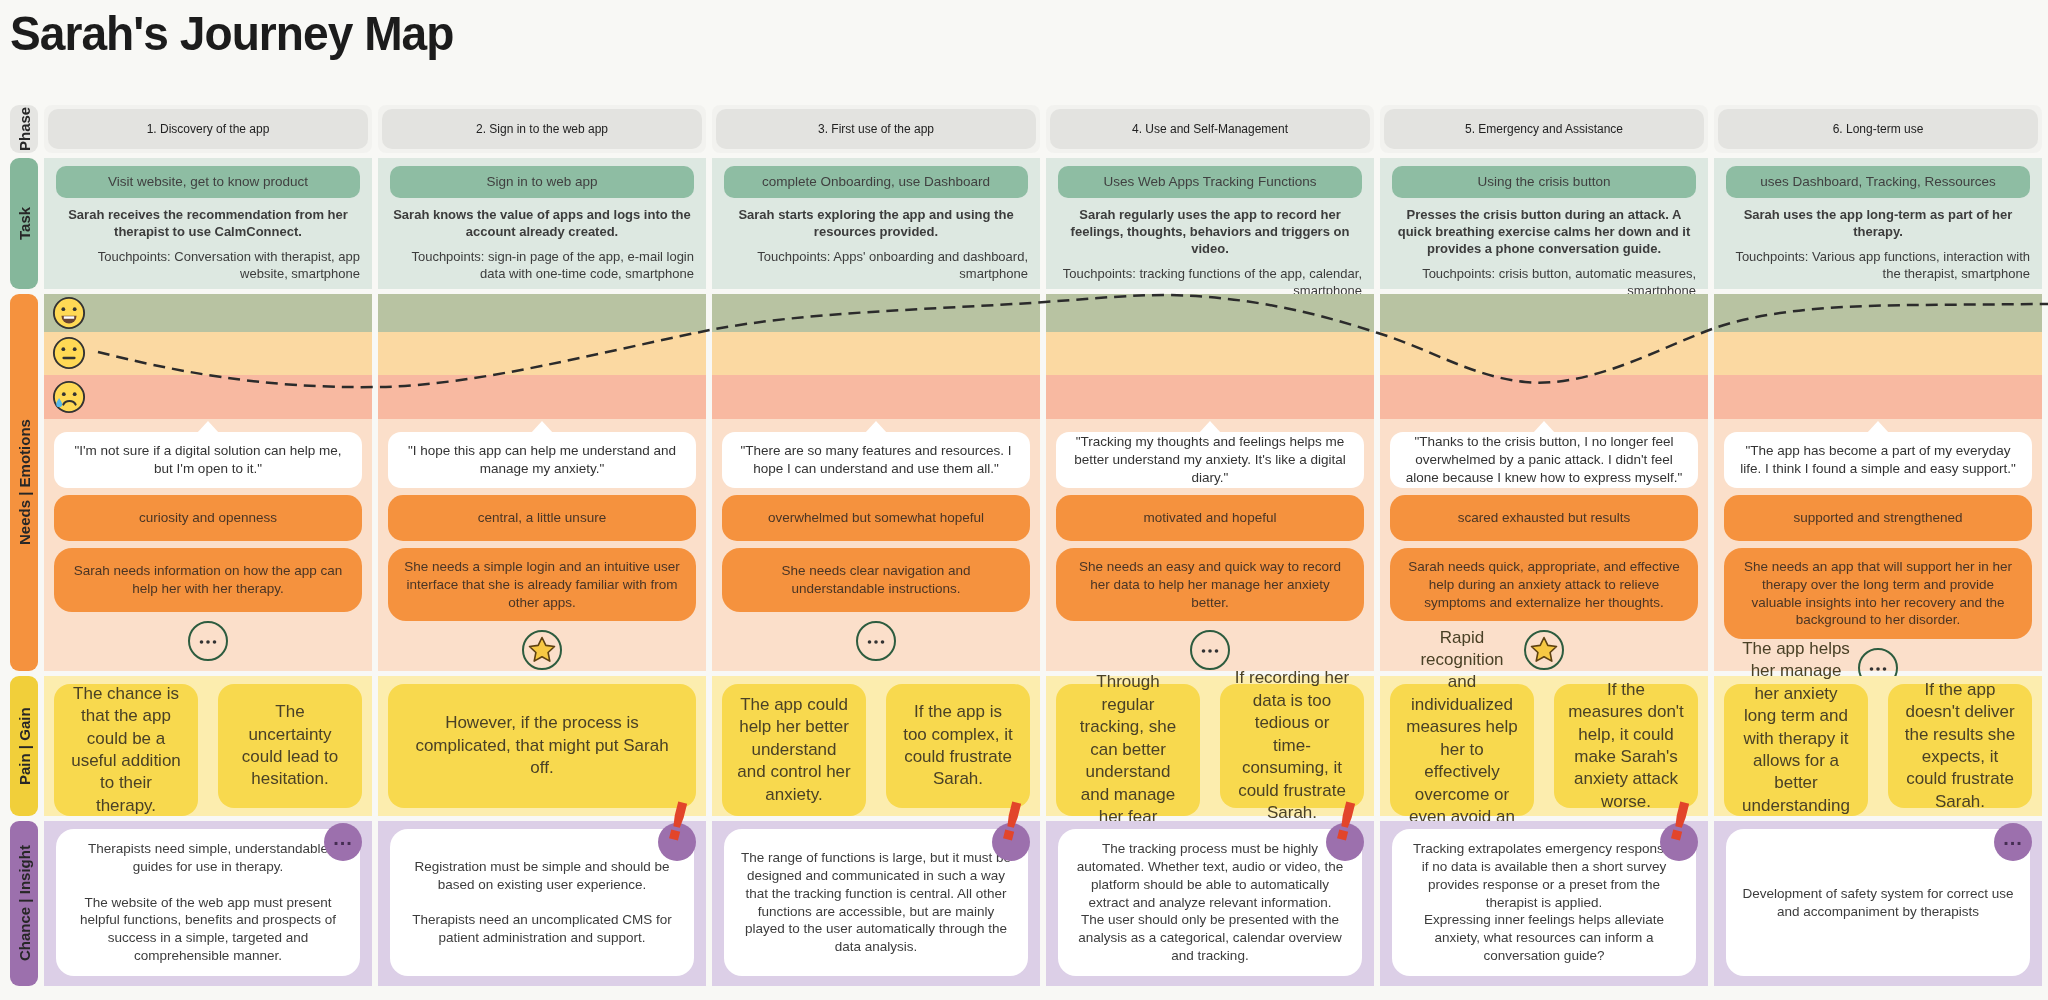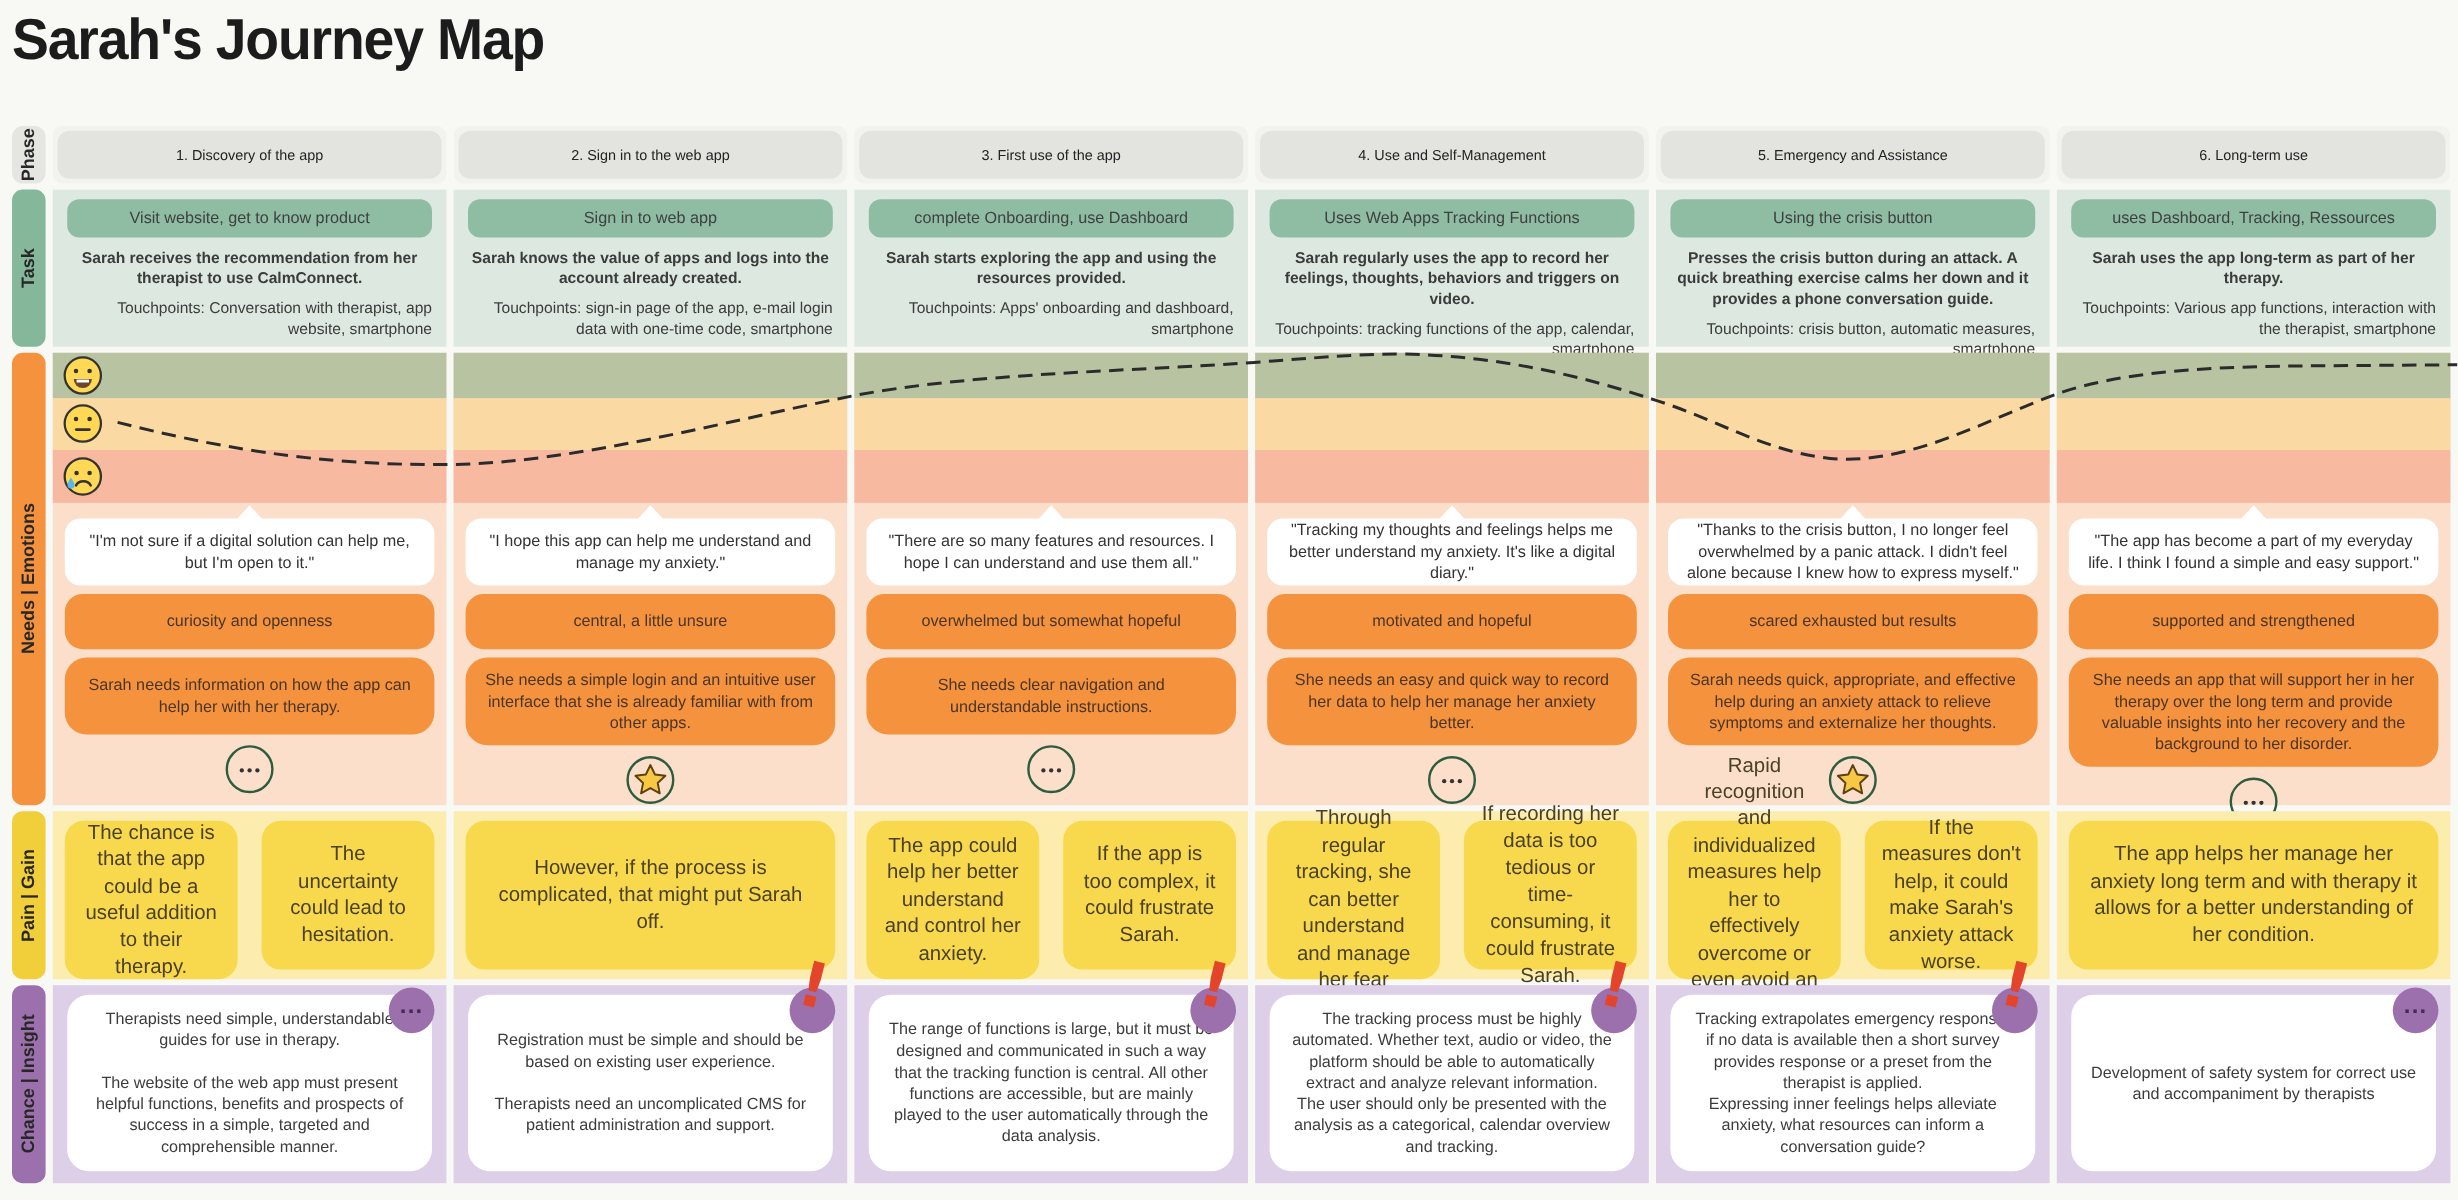--- a/index.html
+++ b/index.html
@@ -308,20 +308,21 @@
   <div class="cell pg">
     <div class="pgbox">Through regular tracking, she can better understand and manage her fear</div>
     <div class="pgbox">If recording her data is too tedious or time-consuming, it could frustrate Sarah.</div>
   </div>
   <div class="cell pg">
     <div class="pgbox">Rapid recognition and individualized measures help her to effectively overcome or even avoid an upcoming anxiety attack.</div>
     <div class="pgbox">If the measures don't help, it could make Sarah's anxiety attack worse.</div>
   </div>
   <div class="cell pg">
     <div class="pgbox">The app helps her manage her anxiety long term and with therapy it allows for a better understanding of her condition.</div>
+    <div class="pgbox">If the app doesn't deliver the results she expects, it could frustrate Sarah.</div>
   </div>
 
   <div class="rlabel rl-ins">Chance | Insight</div>
   <div class="cell ins">
     <div class="ins-box">Therapists need simple, understandable guides for use in therapy.
 
 The website of the web app must present helpful functions, benefits and prospects of success in a simple, targeted and comprehensible manner.</div>
     <div class="ins-icon">
         <span class="dots">...</span>
       </div>

